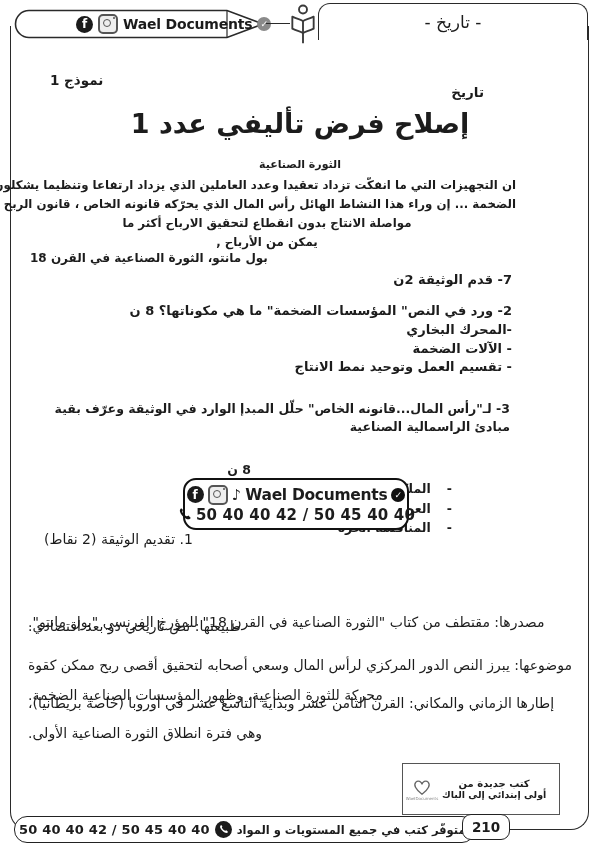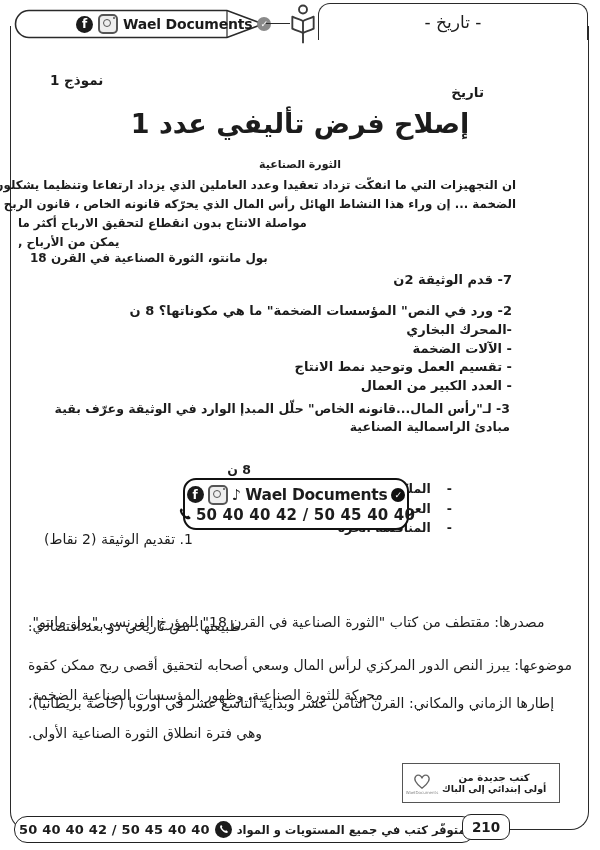--- a/index.html
+++ b/index.html
@@ -29,21 +29,21 @@
   .subject-box{left:318px;right:12px;top:3px;height:36px;border:1.6px solid #2a2a2a;border-bottom:none;
                border-radius:12px 12px 0 0;display:flex;align-items:center;justify-content:center;
                font-weight:normal;font-size:17px;background:#fff;}
   .row2-right{right:116px;top:84px;font-weight:bold;font-size:13.5px;}
   .row2-left{left:50px;top:72px;font-weight:bold;font-size:13.5px;}
   
   .title{left:0;right:0;top:108px;text-align:center;font-size:27px;font-weight:bold;}
   .doc-heading{left:0;right:0;top:158px;text-align:center;font-size:11px;font-weight:bold;}
   .doc-lines{left:18px;right:84px;top:176px;direction:rtl;font-weight:bold;font-size:11.8px;line-height:19px;}
   .doc-lines .r{text-align:right;white-space:nowrap;}
-  .doc-lines .l{text-align:left;white-space:nowrap;}
+  .doc-lines .l{text-align:center;white-space:nowrap;}
   .attribution{left:30px;top:251px;font-weight:bold;font-size:12px;direction:rtl;}
   .q1{right:88px;top:272px;direction:rtl;font-weight:bold;font-size:13px;white-space:nowrap;}
   .q2-block{left:20px;right:88px;top:303px;direction:rtl;font-weight:bold;font-size:13px;}
   .q2-line{text-align:right;white-space:nowrap;margin-bottom:3px;}
   .q2-item{text-align:right;line-height:18.5px;}
   .q3-block{left:20px;right:90px;top:400px;direction:rtl;font-weight:bold;font-size:12.5px;}
   .q3-line{text-align:right;line-height:18px;}
   .q3-points{text-align:center;padding-left:0;padding-right:52px;line-height:19px;margin-top:24px;}
   .q3-item{text-align:right;line-height:19.5px;padding-right:58px;}
   .q3-item .dash{margin-left:16px;}
@@ -55,21 +55,21 @@
   .tiktok{font-weight:bold;font-size:15px;line-height:14px;}
   .badge-phones{font-weight:bold;font-size:15px;letter-spacing:0.2px;white-space:nowrap;}
   
   .ans{direction:rtl;text-align:left;font-size:14px;}
   .ans-heading{left:28px;right:25px;top:531px;padding-left:16px;}
   .ans-nature{left:28px;right:25px;top:572px;margin-top:46px;}
   .ans-source{left:28px;right:25px;top:614px;white-space:nowrap;}
   .ans-topic{left:28px;right:28px;top:650px;line-height:30px;}
   .ans-time{left:28px;right:28px;top:688px;line-height:30px;}
   
-  .stamp{left:402px;top:763px;width:158px;height:40px;border:1.4px solid #555;background:#fff;
+  .stamp{left:402px;top:763px;width:158px;height:52px;border:1.4px solid #555;background:#fff;
          display:flex;align-items:center;justify-content:flex-end;direction:rtl;padding:1px 5px;box-sizing:border-box;gap:6px;}
   .stamp-text{text-align:center;}
   .stamp-l1{font-weight:bold;font-size:10px;letter-spacing:1px;white-space:nowrap;}
   .stamp-l2{font-weight:bold;font-size:9.5px;white-space:nowrap;}
   .stamp-logo{display:flex;flex-direction:column;align-items:center;width:28px;}
   .stamp-caption{font-size:4px;color:#888;letter-spacing:0;}
   
   .footer-pill{left:14px;top:816px;height:25px;border:1.6px solid #222;border-radius:13px;background:#fff;
                display:flex;align-items:center;direction:ltr;padding:0 8px 0 4px;gap:5px;}
   .footer-phones{font-weight:bold;font-size:13px;letter-spacing:0.2px;white-space:nowrap;}
@@ -128,21 +128,20 @@
 </div>
 <div class="abs attribution">بول مانتو، الثورة الصناعية في القرن 18</div>
 
 <div class="abs q1">7- قدم الوثيقة 2ن</div>
 
 <div class="abs q2-block">
   <div class="q2-line">2- ورد في النص" المؤسسات الضخمة" ما هي مكوناتها؟ 8 ن</div>
   <div class="q2-item">-المحرك البخاري</div>
   <div class="q2-item">- الآلات الضخمة</div>
   <div class="q2-item">- تقسيم العمل وتوحيد نمط الانتاج</div>
-  <div class="q2-item">- العدد الكبير من العمال</div>
 </div>
 
 <div class="abs q3-block">
   <div class="q3-line">3- لـ"رأس المال...قانونه الخاص" حلّل المبدإ الوارد في الوثيقة وعرّف بقية مبادئ الراسمالية الصناعية</div>
   <div class="q3-points">8 ن</div>
   <div class="q3-item"><span class="dash">-</span><span>الملكية الخاصة</span></div>
   <div class="q3-item"><span class="dash">-</span><span>العرض والطلب</span></div>
   <div class="q3-item"><span class="dash">-</span><span>المنافسة الحرة</span></div>
 </div>
 

